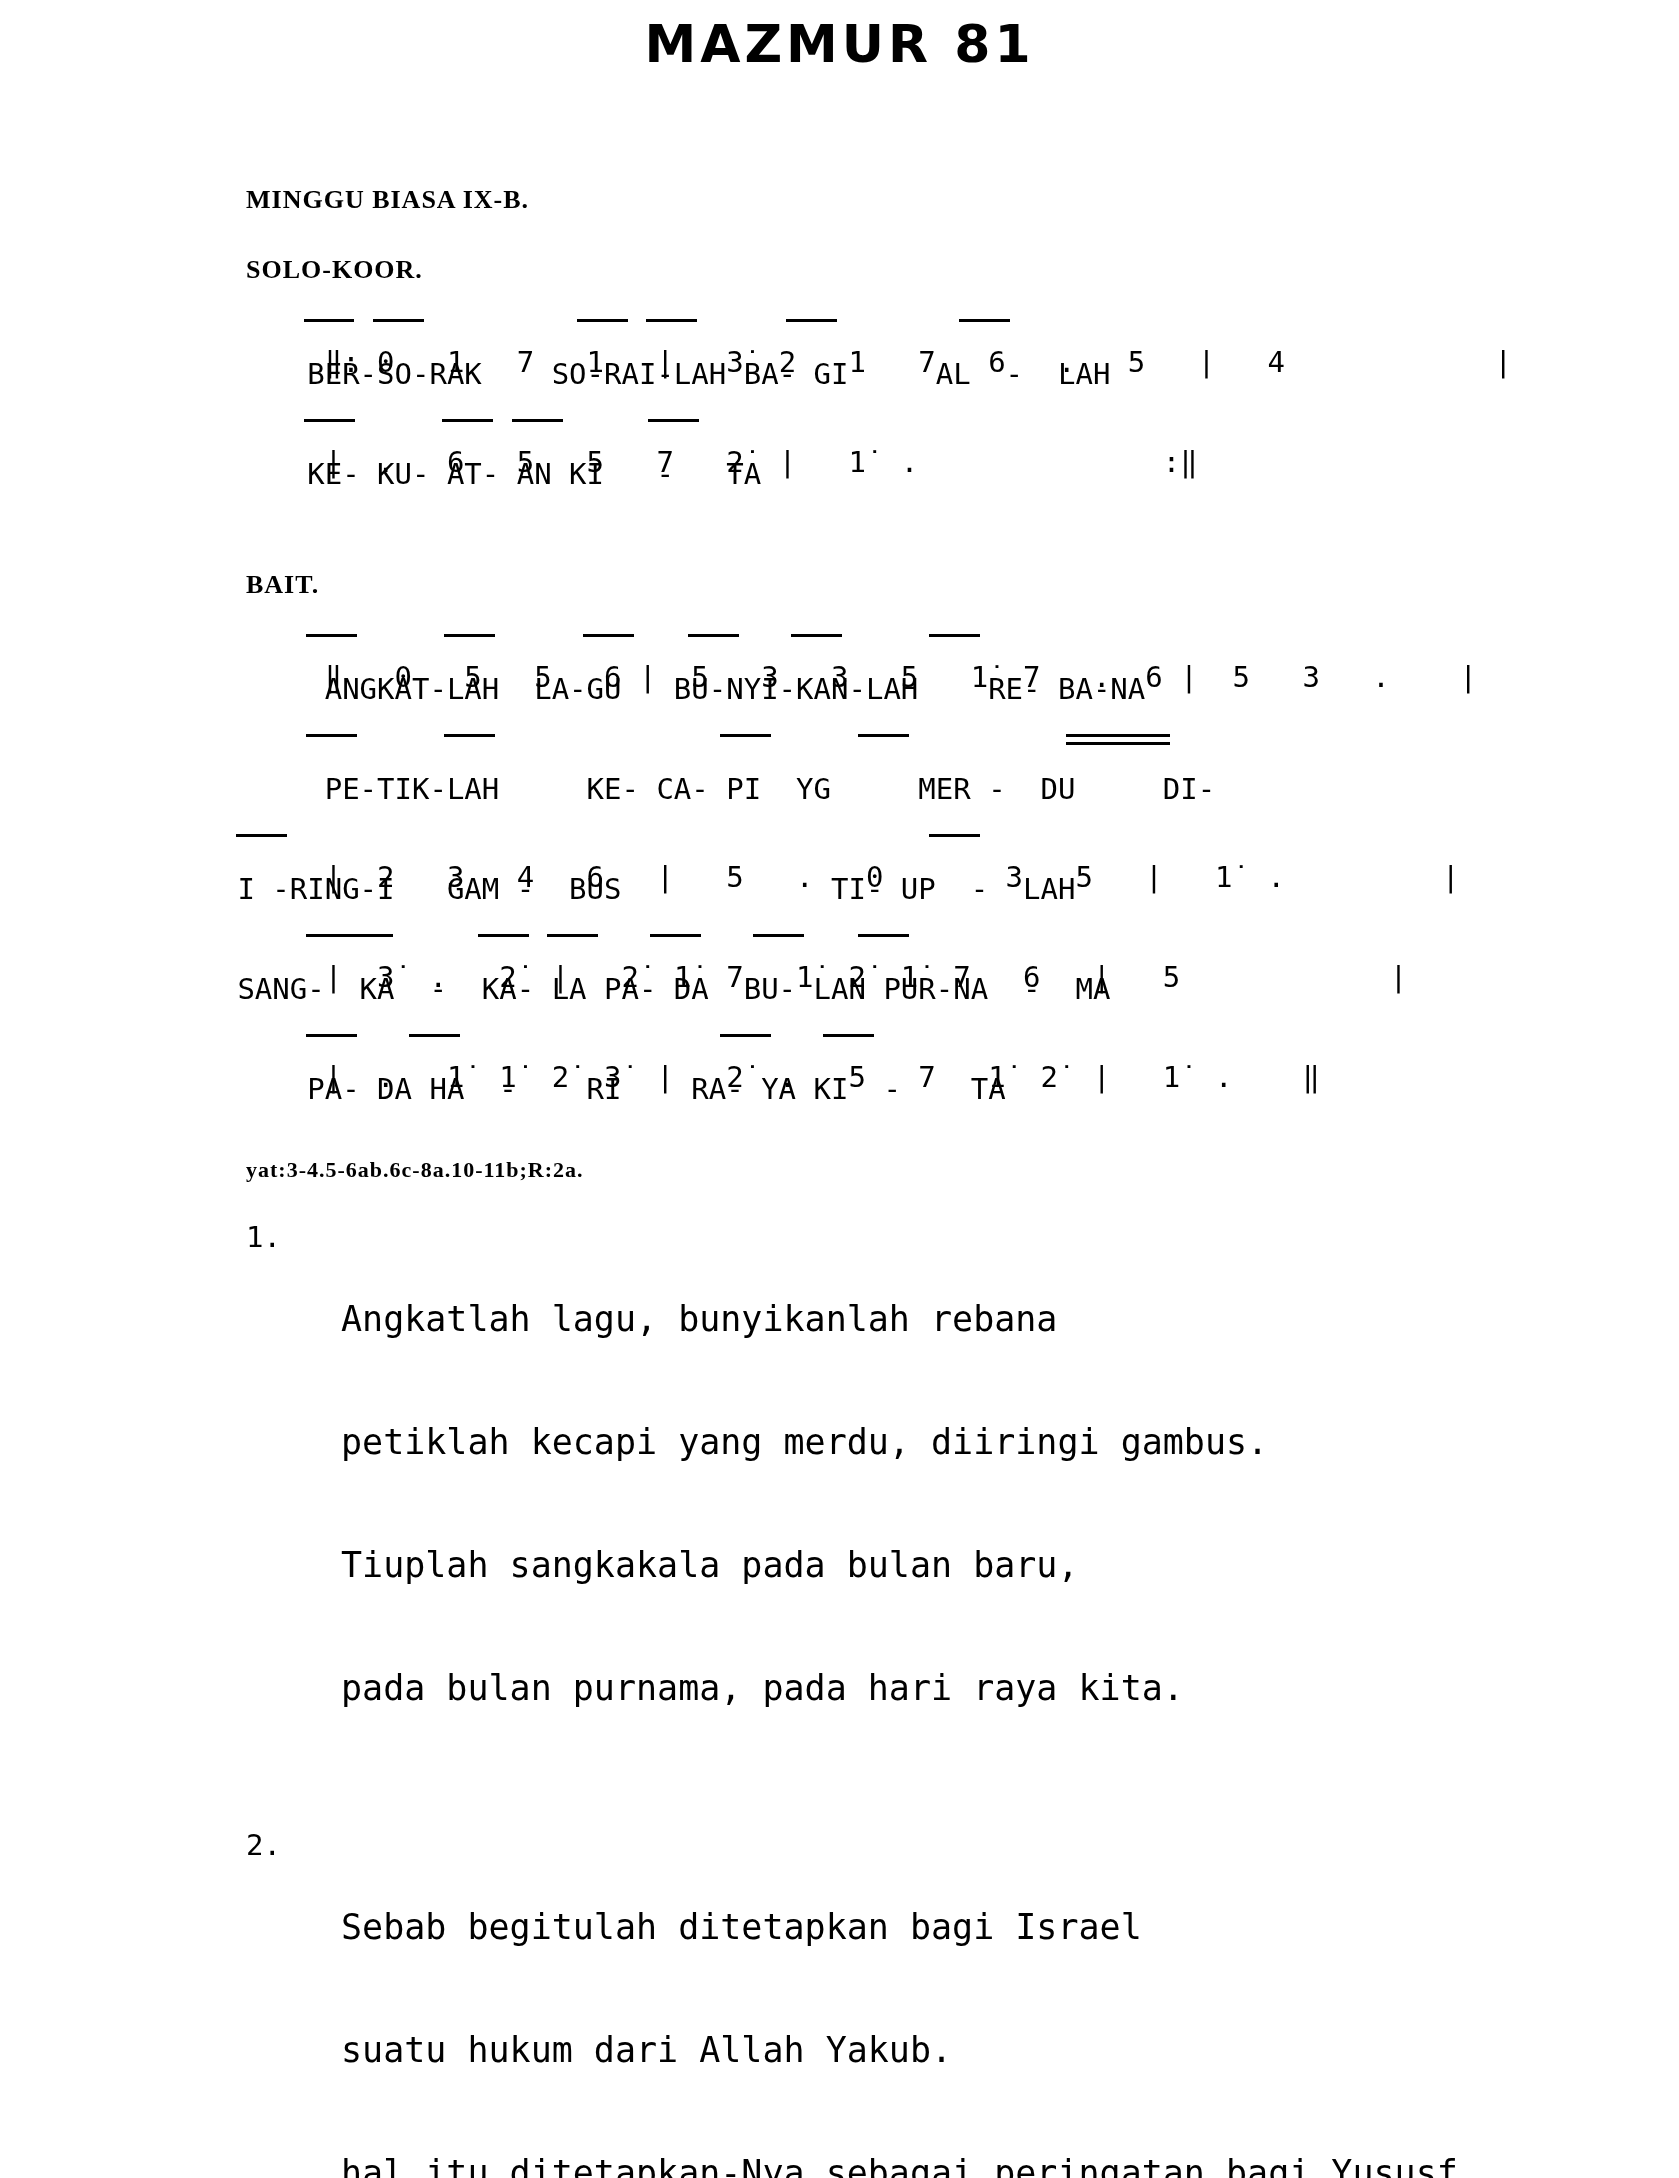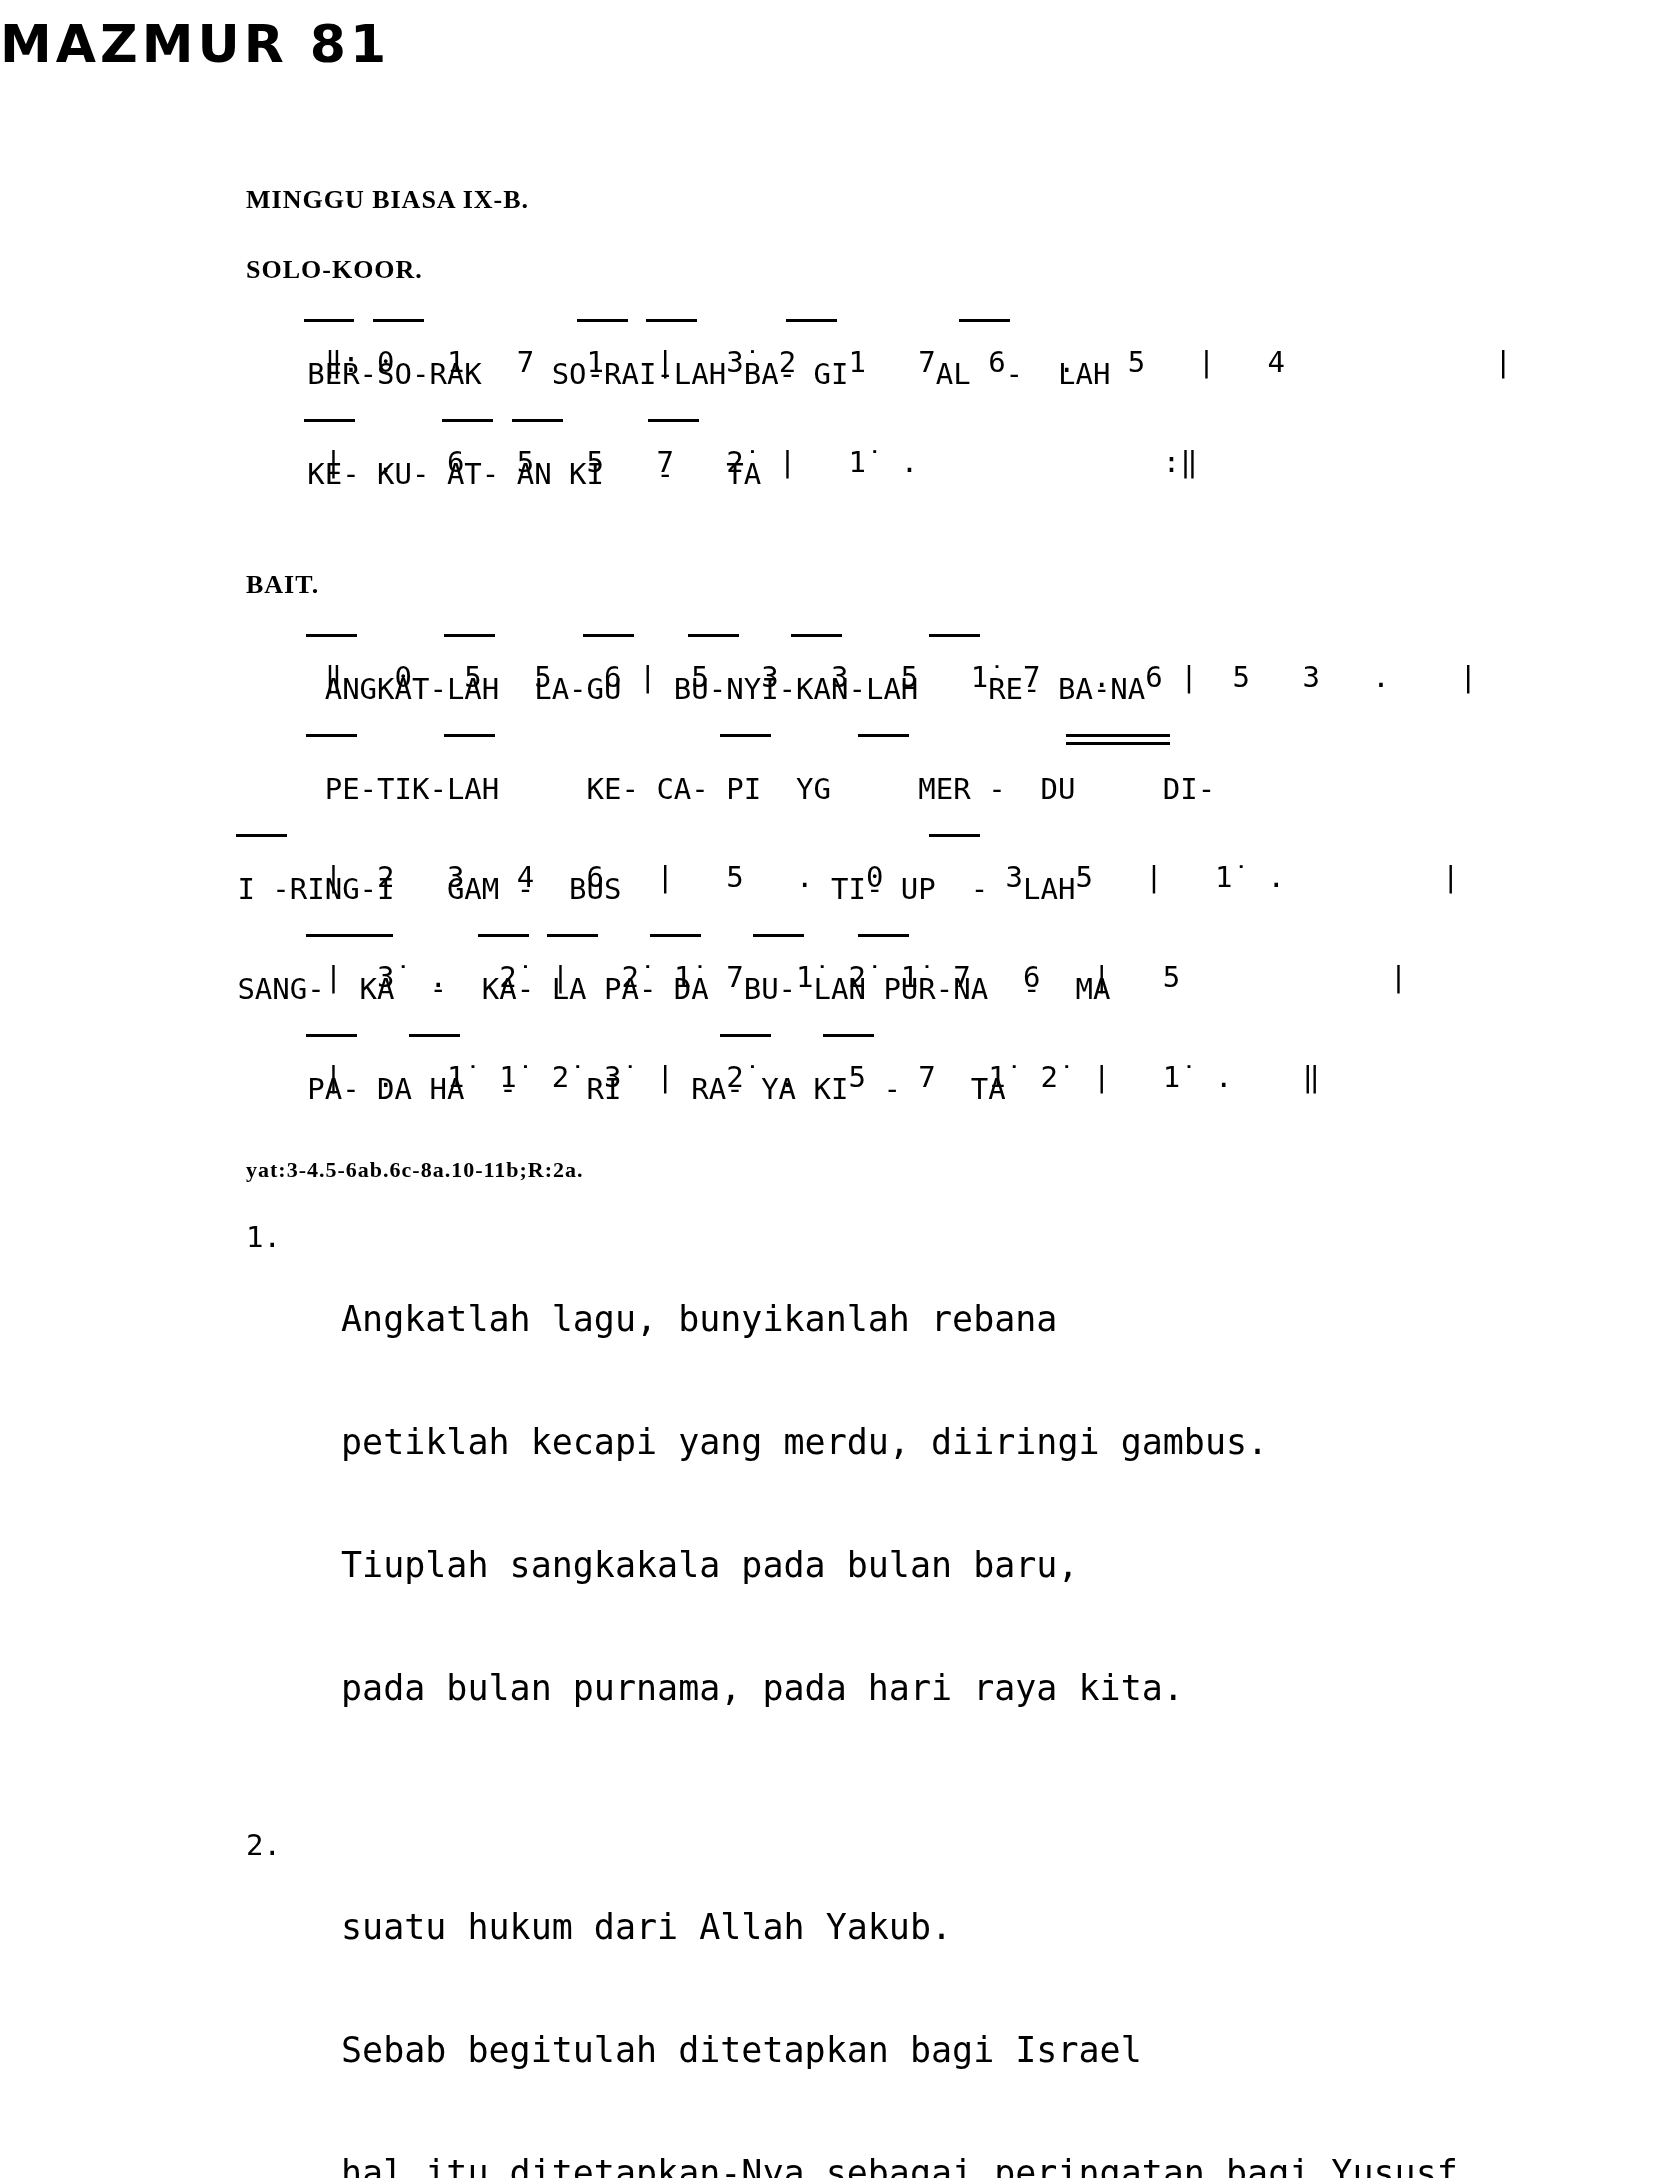--- a/index.html
+++ b/index.html
@@ -14,20 +14,21 @@
     color: #000000;
   }
   .page {
     position: relative;
     width: 1679px;
     min-height: 2178px;
     box-sizing: border-box;
     padding: 0;
   }
   .title {
+    text-align: center;
     font-family: "DejaVu Sans", sans-serif;
     font-weight: bold;
     font-size: 52px;
     letter-spacing: 4px;
     margin: 14px 0 0 0;
     padding: 0;
   }
   .content {
     margin-left: 246px;
     margin-right: 40px;
@@ -205,22 +206,22 @@
           <div>Angkatlah lagu, bunyikanlah rebana</div>
           <div>petiklah kecapi yang merdu, diiringi gambus.</div>
           <div>Tiuplah sangkakala pada bulan baru,</div>
           <div>pada bulan purnama, pada hari raya kita.</div>
         </div>
       </div>
 
       <div class="verse">
         <div class="verse-num">2.</div>
         <div class="verse-lines">
+          <div>Sebab begitulah ditetapkan bagi Israel</div>
           <div>suatu hukum dari Allah Yakub.</div>
-          <div>Sebab begitulah ditetapkan bagi Israel</div>
           <div>hal itu ditetapkan-Nya sebagai peringatan bagi Yususf,</div>
           
         </div>
       </div>
 
     </div>
   </div>
 </div>
 
 

